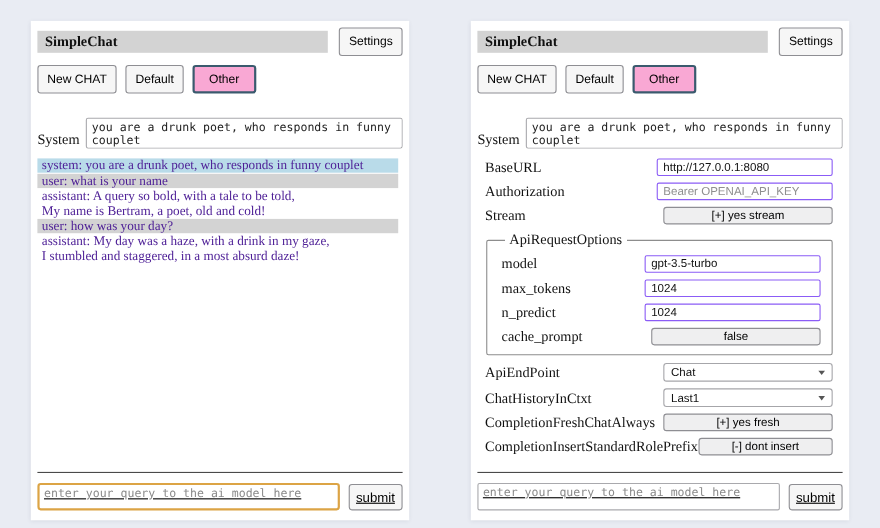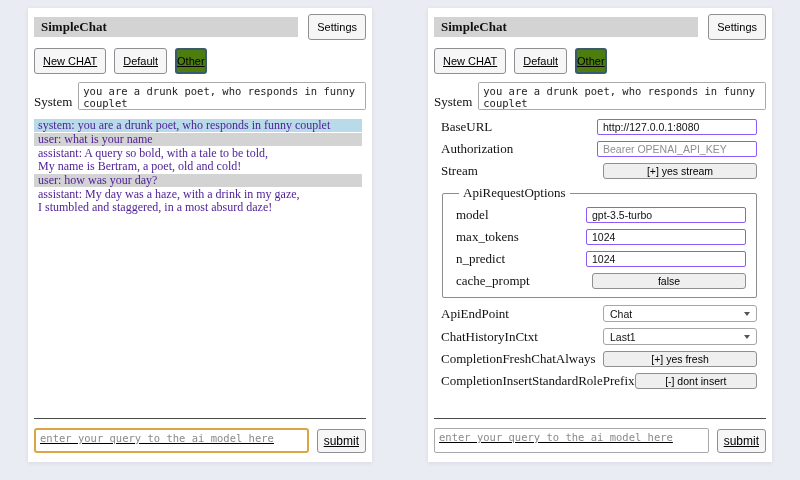--- a/index.html
+++ b/index.html
@@ -1,38 +1,38 @@
 <!DOCTYPE html>
 <html><head>
 <meta charset="utf-8">
 <style>
   * { margin:0; padding:0; box-sizing:border-box; }
   html,body { width:800px; height:480px; overflow:hidden; }
   body { background:#e9ecf3; position:relative; font-family:"Liberation Serif", serif; }
 
   .panel {
-    position:absolute; top:8px; width:344px; height:454px;
+    position:absolute; top:19px; width:344px; height:454px;
     background:#ffffff; padding:6px 6px; box-shadow:0 1px 4px rgba(40,50,80,.10);
   }
   #chat-panel { left:28px; }
   #settings-panel { left:428px; }
 
   
   .header-row { display:flex; align-items:center; gap:10px; margin-bottom:8px; }
   .title-bar {
     flex:1; background:#d3d3d3; font-family:"Liberation Serif", serif;
     font-weight:bold; font-size:13px; padding:2px 7px; color:#111;
   }
   .btn {
     font-family:"Liberation Sans", sans-serif; font-size:11px; color:#000;
     background:#f6f6f6; border:1px solid #8e8e93; border-radius:3px;
     padding:6px 8px; cursor:pointer; white-space:nowrap;
   }
-  .sessions-row { display:flex; gap:8px; margin-bottom:8px;text-decoration:underline; }
-  .session-selected { background:#4d7c0f; border:2px solid #3a5a6e; padding:1px 0; }
+  .sessions-row { display:flex; gap:8px; margin-bottom:22px; }
+  .session-selected { background:#f9a8d4; border:2px solid #3a5a6e; padding:1px 13px; }
 
   
   .system-row { display:flex; gap:6px; align-items:flex-end; margin-bottom:9px; }
   .system-row label { font-size:13px; padding-top:4px; color:#111; }
   textarea {
     font-family:"DejaVu Sans Mono", monospace; font-size:10.5px; color:#222;
     border:1px solid #a9a9ad; border-radius:2px; resize:none; outline:none;
     padding:2px 4px; background:#fff;
   }
   textarea::placeholder { color:#8a8a8a; }

